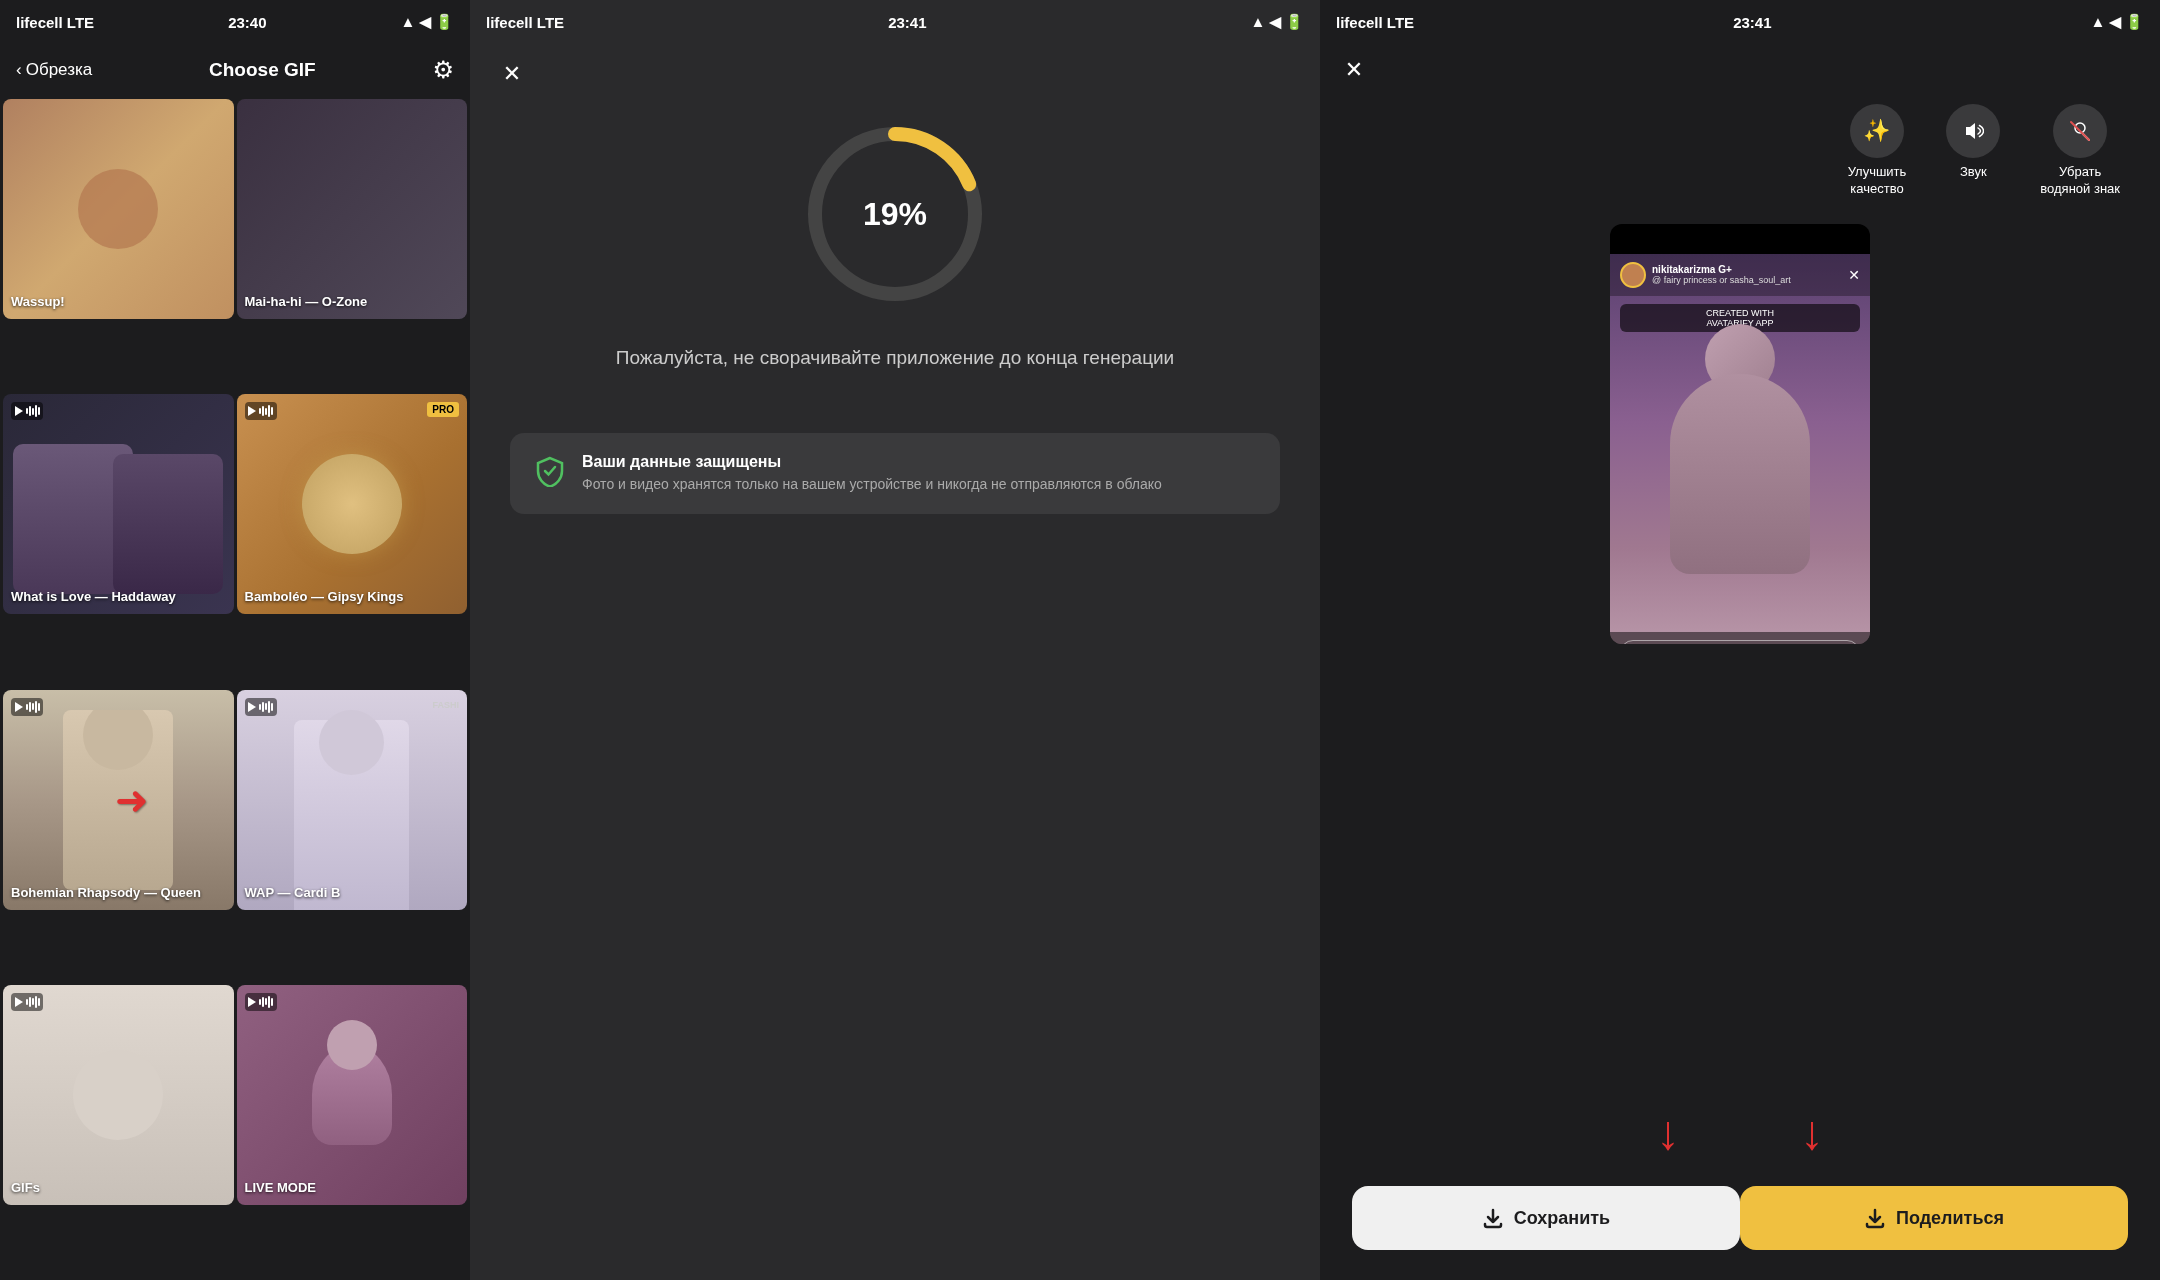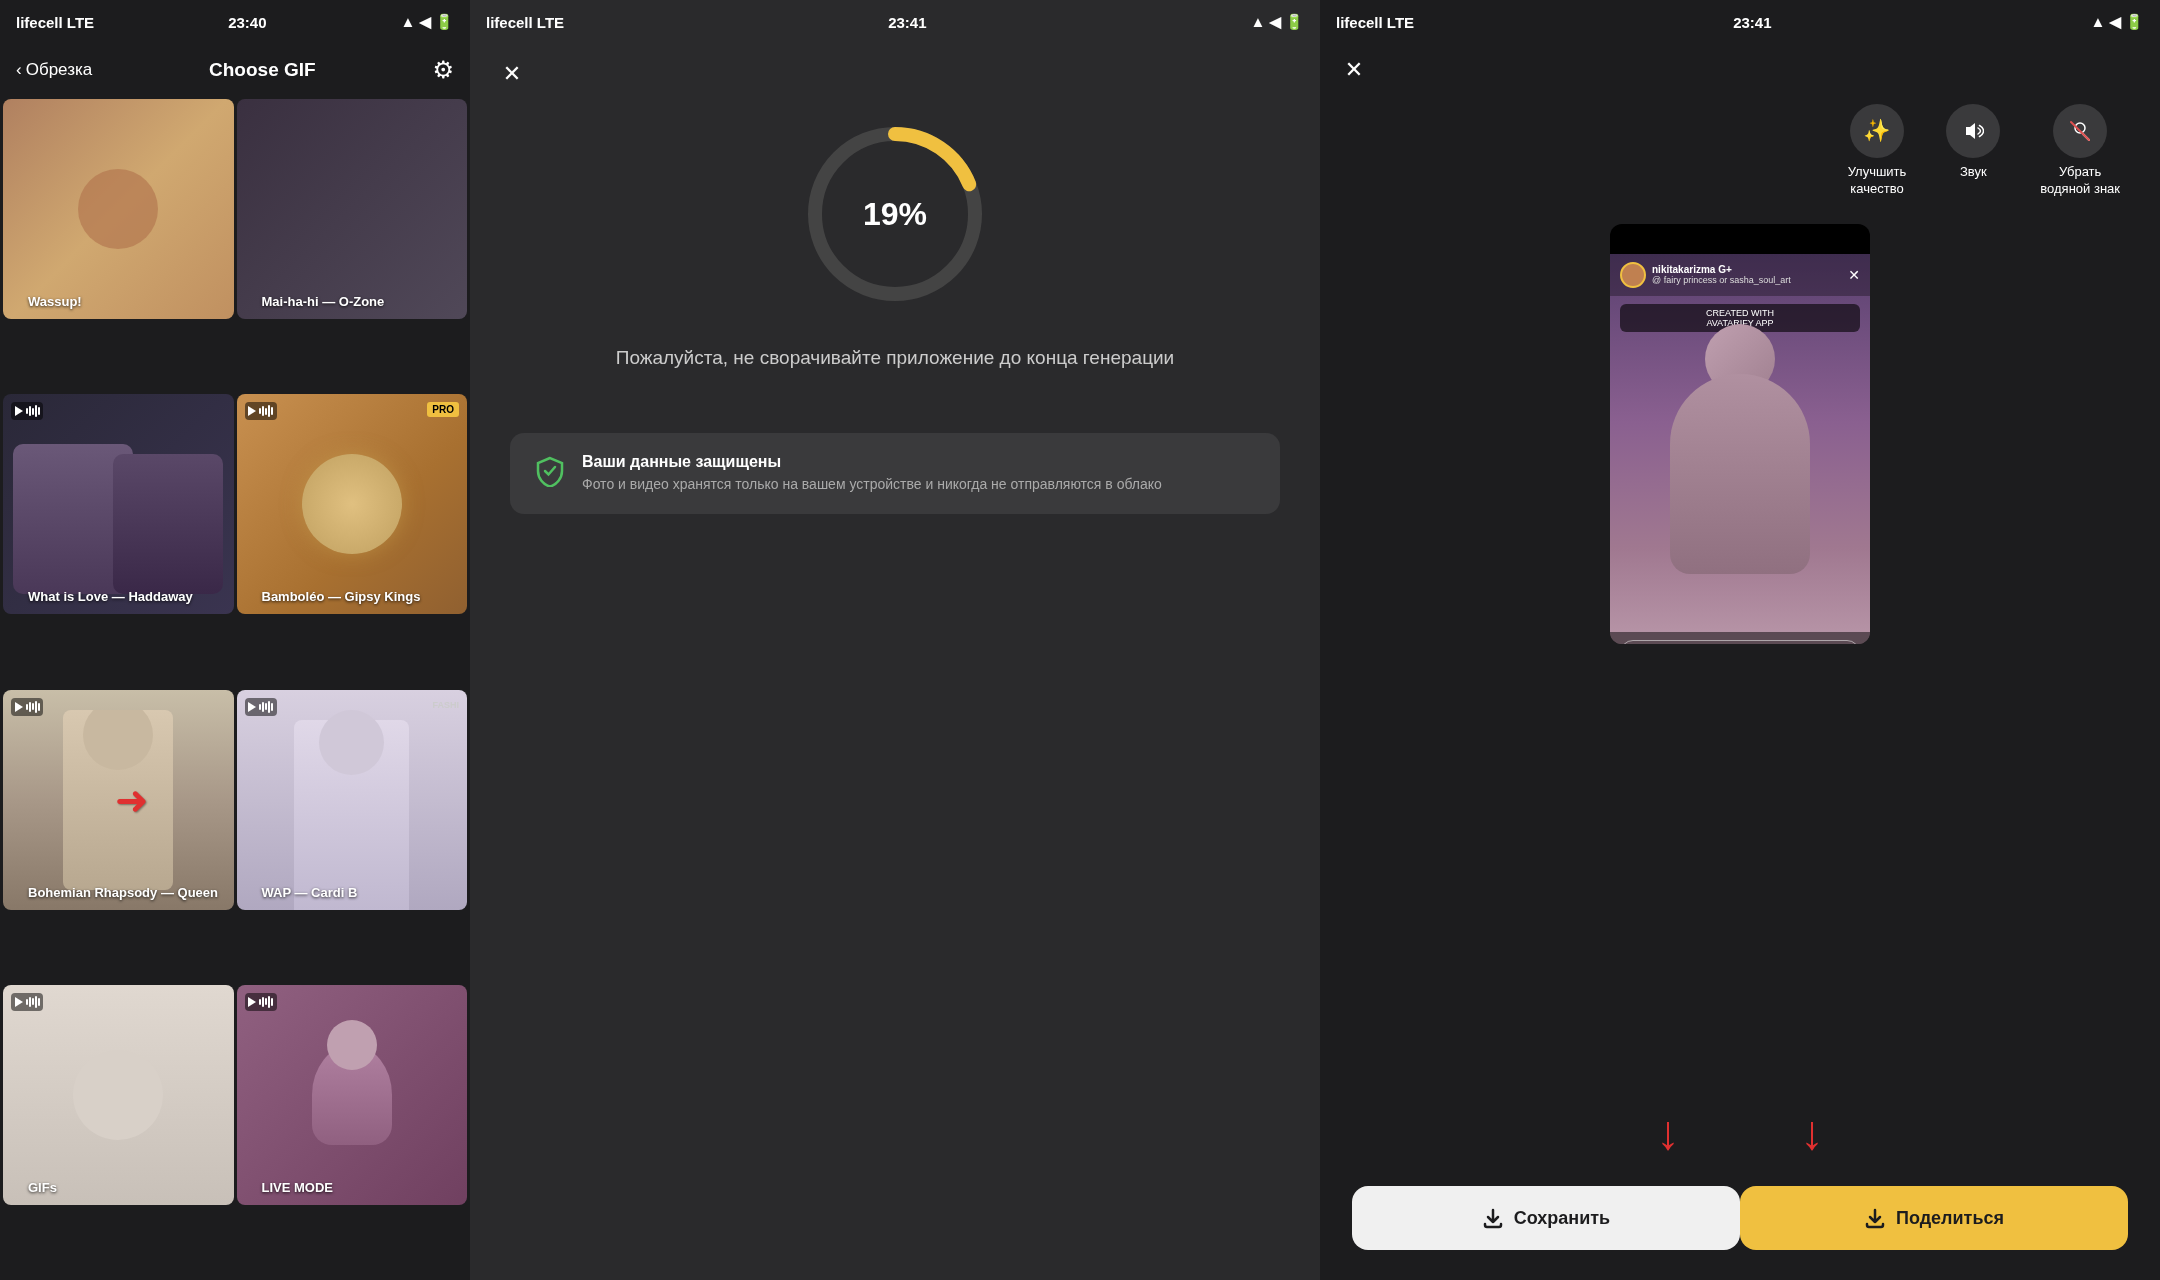--- a/index.html
+++ b/index.html
@@ -75,21 +75,20 @@
     }
     .gif-label {
       position: absolute;
       bottom: 8px;
       left: 8px;
       color: #fff;
       font-size: 13px;
       font-weight: 600;
       text-shadow: 0 1px 3px rgba(0,0,0,0.8);
       line-height: 1.3;
-      margin-left: 17px;
     }
     .gif-play-icon {
       position: absolute;
       top: 8px;
       left: 8px;
       width: 32px;
       height: 18px;
       background: rgba(0,0,0,0.5);
       border-radius: 4px;
       display: flex;

